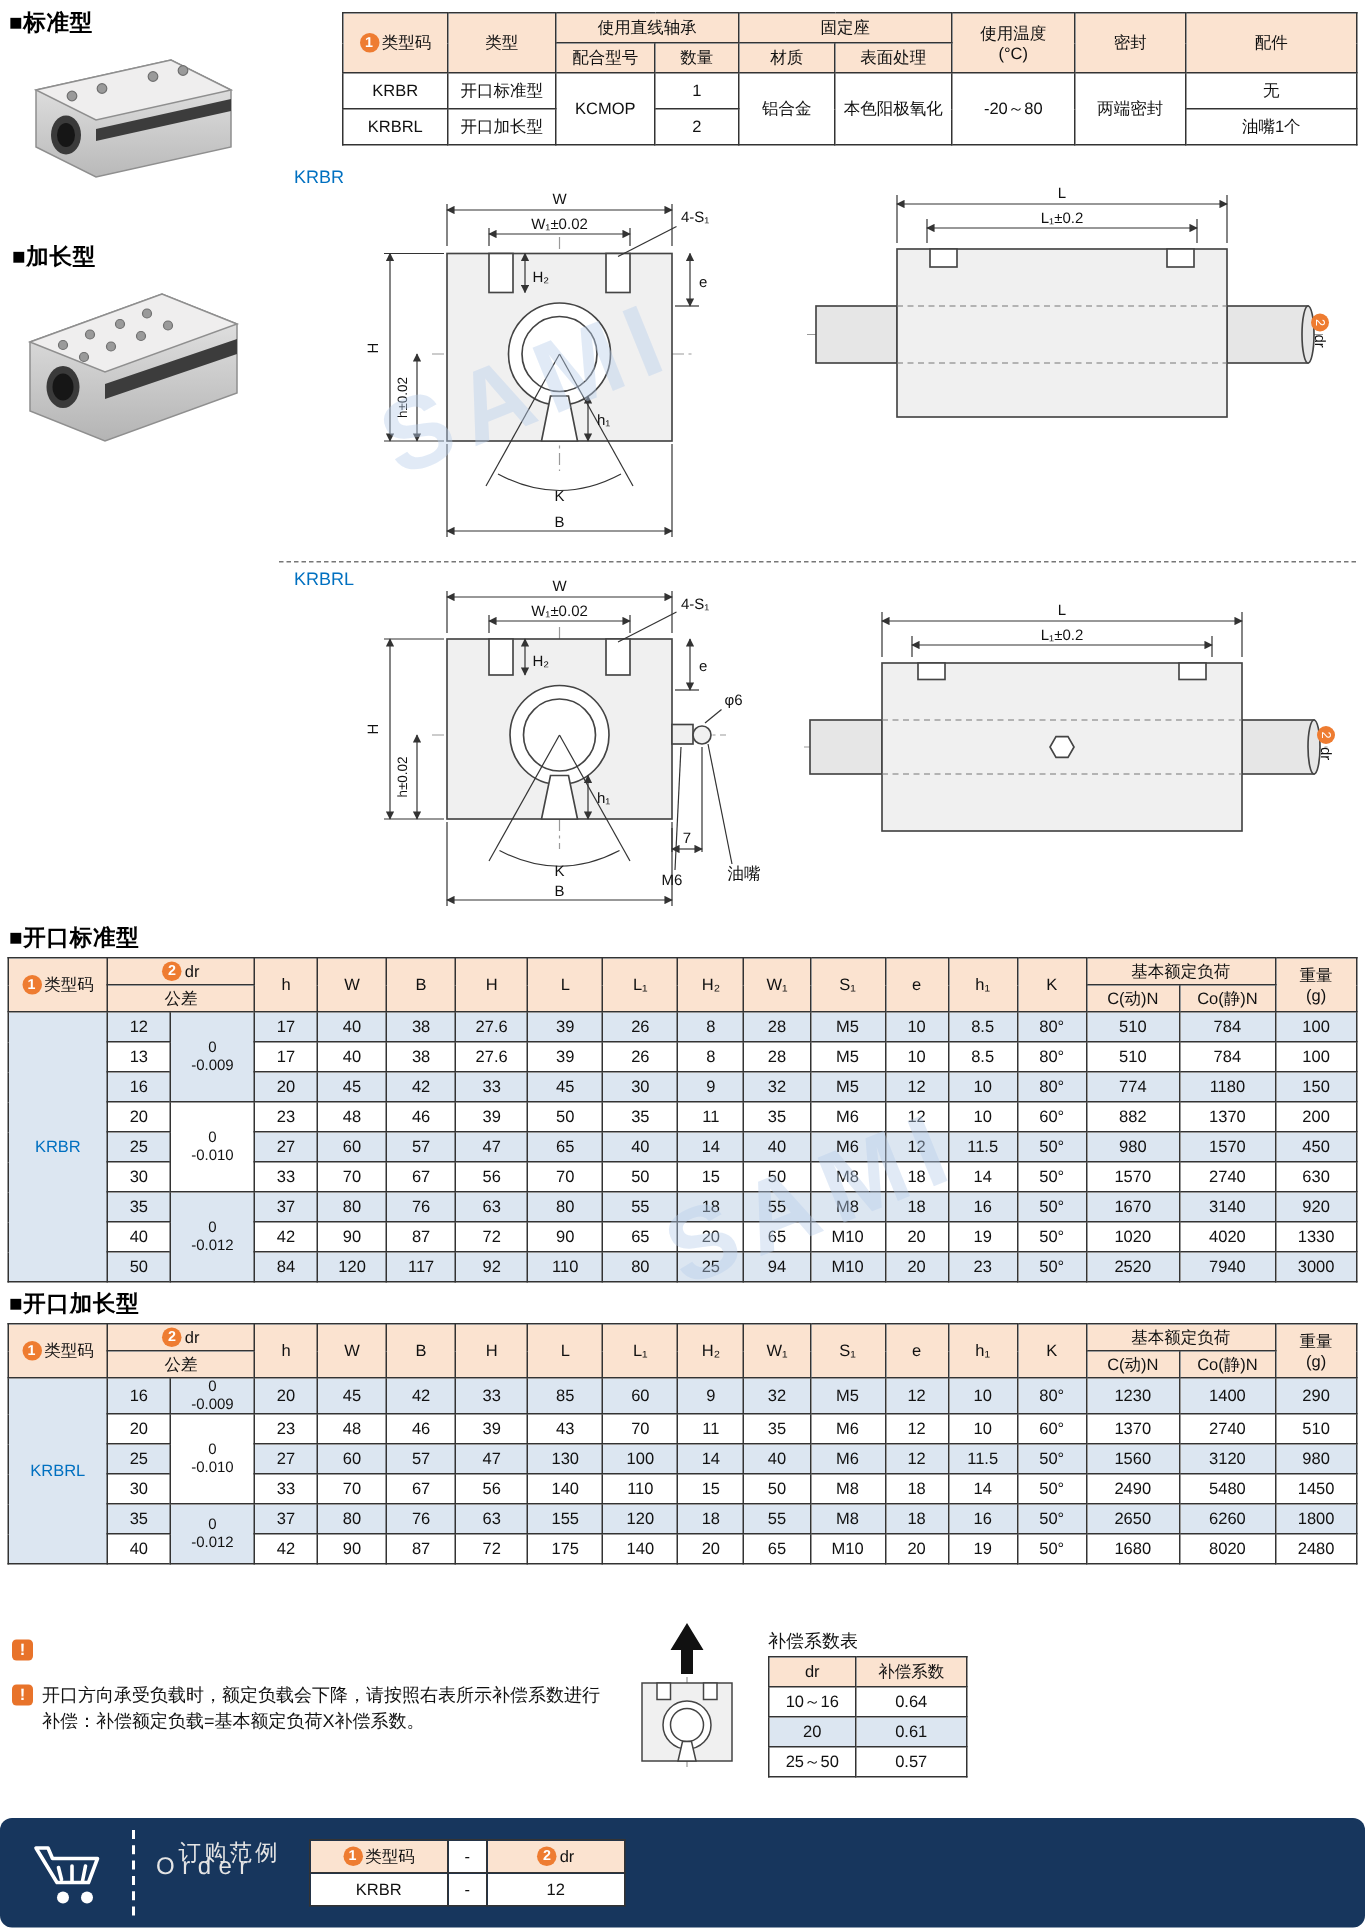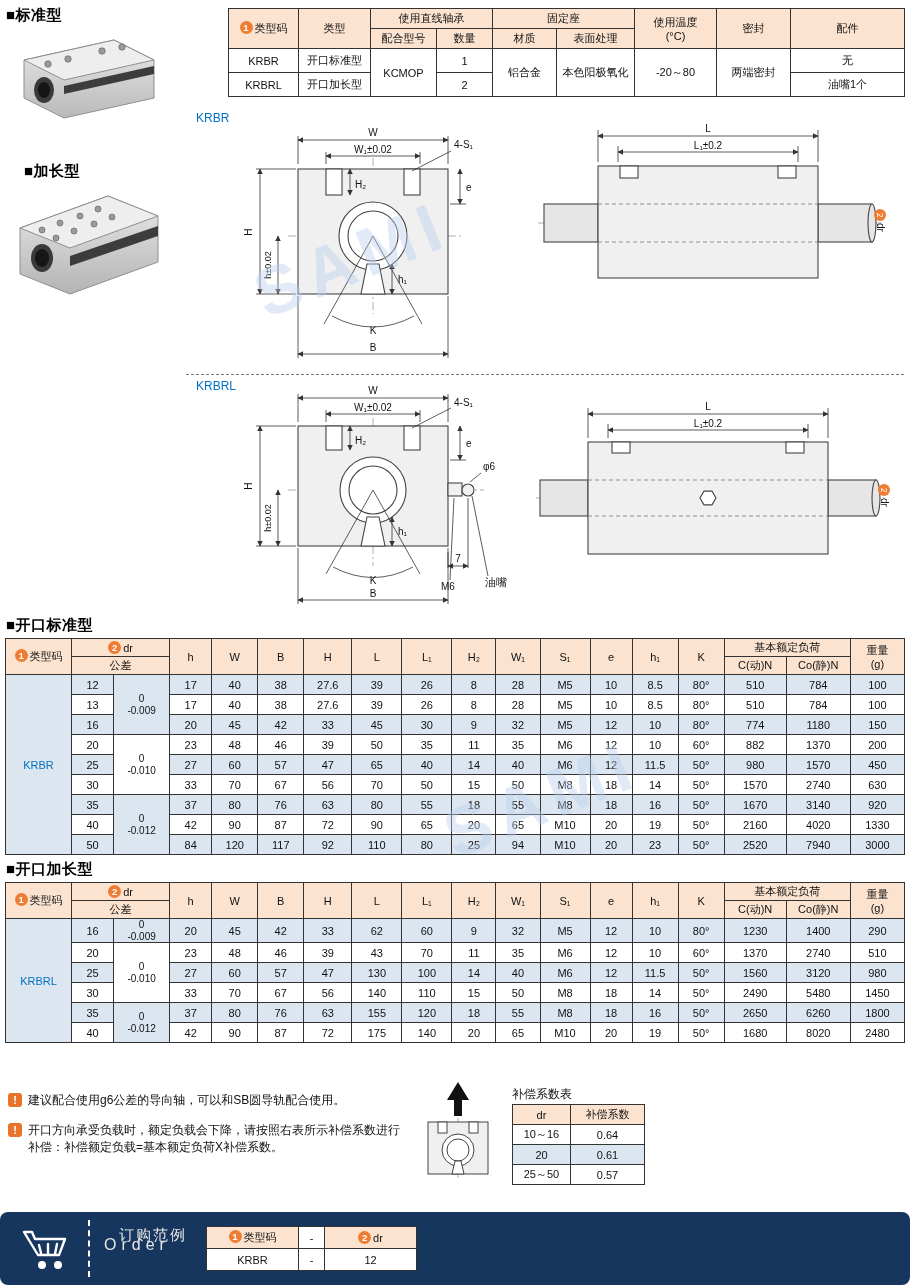--- a/index.html
+++ b/index.html
@@ -40,21 +40,21 @@
 </style>
 </head>
 <body>
 
 <div class="page">
 
   <div class="wm" style="left:250px;top:220px">SAMI</div>
   <div class="wm" style="left:440px;top:760px">SAMI</div>
 
   <div class="sec-head" style="left:6px;top:6px">■标准型</div>
-  <div class="sec-head" style="left:24px;top:162px">■加长型</div>
+  <div class="sec-head" style="left:8px;top:162px">■加长型</div>
 
   <svg class="abs" style="left:8px;top:24px" width="160" height="96" viewBox="0 0 160 96">
     <defs>
         <linearGradient id="pg1" x1="0" y1="0" x2="0" y2="1">
           <stop offset="0" stop-color="#e9e9e9"></stop>
           <stop offset="1" stop-color="#b9b9b9"></stop>
         </linearGradient>
       </defs>
     <polygon points="16,36 106,16 146,36 146,74 56,94 16,74" fill="url(#pg1)" stroke="#8f8f8f"></polygon>
     <polygon points="16,36 106,16 146,36 56,56" fill="#efeeee" stroke="#8f8f8f"></polygon>
@@ -545,21 +545,21 @@
           <td>87</td>
           <td>72</td>
           <td>90</td>
           <td>65</td>
           <td>20</td>
           <td>65</td>
           <td>M10</td>
           <td>20</td>
           <td>19</td>
           <td>50°</td>
-          <td>2160</td>
+          <td>1020</td>
           <td>4020</td>
           <td>1330</td>
         </tr>
         <tr class="alt">
           <td class="blue">50</td>
           <td>84</td>
           <td>120</td>
           <td>117</td>
           <td>92</td>
           <td>110</td>
@@ -631,21 +631,21 @@
     <tbody id="tbody-extended">
         <tr class="alt">
           <td class="code" rowspan="6">KRBRL</td>
           <td class="blue">16</td>
           <td class="tol pre" rowspan="1">0
 -0.009</td>
           <td>20</td>
           <td>45</td>
           <td>42</td>
           <td>33</td>
-          <td>62</td>
+          <td>85</td>
           <td>60</td>
           <td>9</td>
           <td>32</td>
           <td>M5</td>
           <td>12</td>
           <td>10</td>
           <td>80°</td>
           <td>1230</td>
           <td>1400</td>
           <td>290</td>
@@ -742,21 +742,20 @@
           <td>50°</td>
           <td>1680</td>
           <td>8020</td>
           <td>2480</td>
         </tr>
       </tbody>
   </table>
 
   <div class="note-row" style="left:8px;top:1092px;width:396px">
     <span class="note-icon">!</span>
-    <span>建议配合使用g6公差的导向轴，可以和SB圆导轨配合使用。</span>
   </div>
   <div class="note-row" style="left:8px;top:1122px;width:396px">
     <span class="note-icon">!</span>
     <span>开口方向承受负载时，额定负载会下降，请按照右表所示补偿系数进行补偿：补偿额定负载=基本额定负荷X补偿系数。</span>
   </div>
 
   <svg class="abs" style="left:408px;top:1078px" width="100" height="104" viewBox="0 0 100 104">
     <polygon points="50,4 61,22 54,22 54,38 46,38 46,22 39,22" fill="#111"></polygon>
     <line x1="50" y1="40" x2="50" y2="100" stroke="#999" stroke-width="0.8" stroke-dasharray="6 3 2 3"></line>
     <g stroke="#444" stroke-width="1" fill="#f0f0f0">

